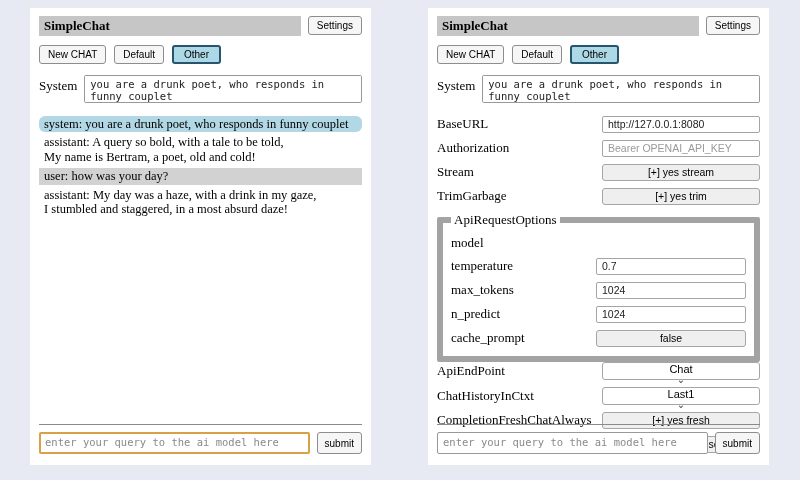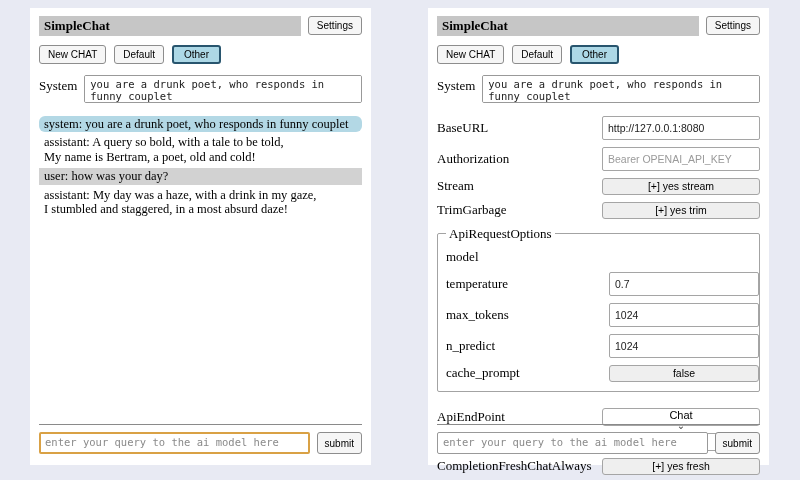--- a/index.html
+++ b/index.html
@@ -81,43 +81,43 @@
   .submit-btn { padding:2px 7px; }
 
   
   .settings { margin-top:13px; }
   .srow {
     display:flex; justify-content:space-between; align-items:center;
     margin-bottom:7px; font-size:13px;
   }
   .control { width:158px; }
   input.control {
-    height:24px;
+    height:17px;
     font-family:"Liberation Sans", sans-serif; font-size:10.5px;
     border:1px solid #a5a5a5; border-radius:2px;
     padding:1px 5px; color:#222; outline:none;
   }
   input.control::placeholder { color:#9a9a9a; }
   button.control {
     height:17px;
     font-family:"Liberation Sans", sans-serif; font-size:10.5px;
     background:#efefef; border:1px solid #a5a5a5; border-radius:3px;
     cursor:pointer; padding:0 4px; color:#000;
   }
   .selectbox {
     width:158px; height:18px;
     background:#fff; border:1px solid #a5a5a5; border-radius:3px;
     display:flex; align-items:center; justify-content:space-between;
     font-family:"Liberation Sans", sans-serif; font-size:11px;
     padding:0 5px; cursor:pointer;flex-direction:column;
   }
   .chevron { font-size:10px; color:#444; line-height:1; }
   fieldset.aro {
-    border:1px solid #a3a3a3; border-radius:2px;
-    margin:1px 0 16px 0; padding:1px 0 2px 8px;
+    border:6px solid #a3a3a3; border-radius:2px;
+    margin:1px 0 0 0; padding:1px 8px 2px 8px;
   }
   fieldset.aro legend { font-size:13px; padding:0 3px; }
   fieldset.aro .srow { margin:6px 0 7px 0; }
   fieldset.aro .control, fieldset.aro input.control { width:150px; }
 </style>
 </head>
 <body>
 
 <div class="panel" id="left-panel">
   <div class="titlebar-row">

